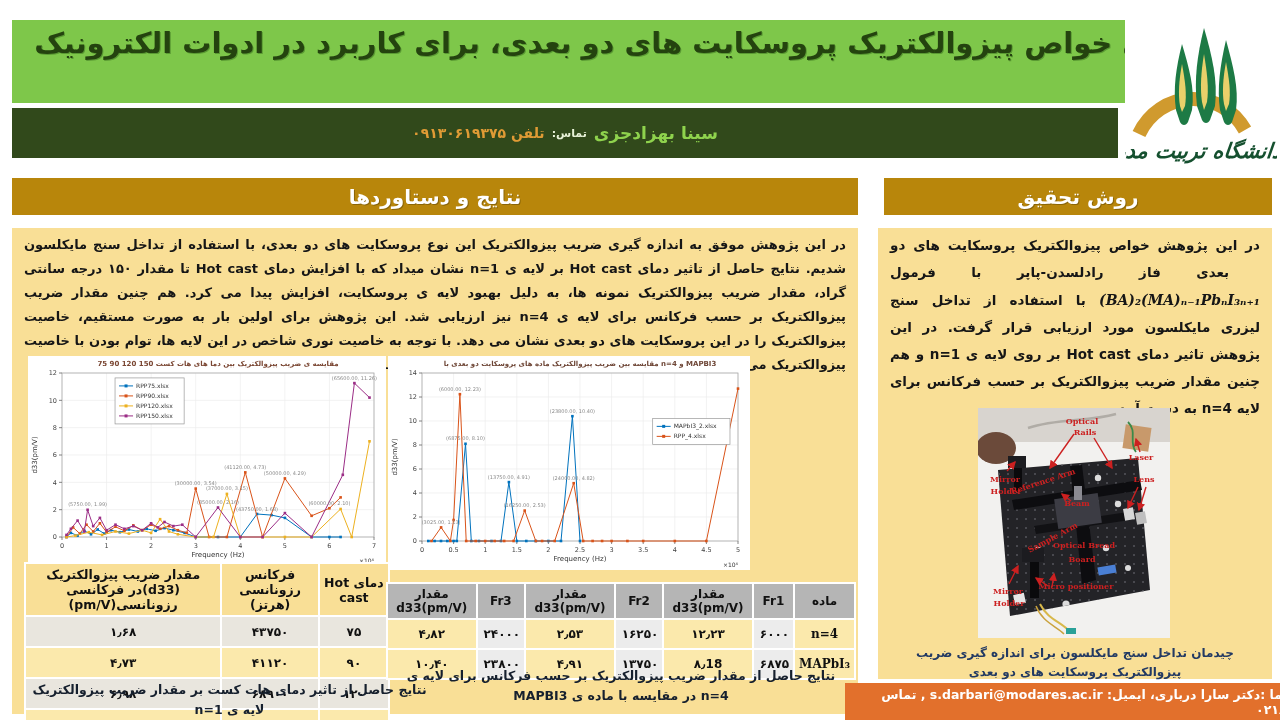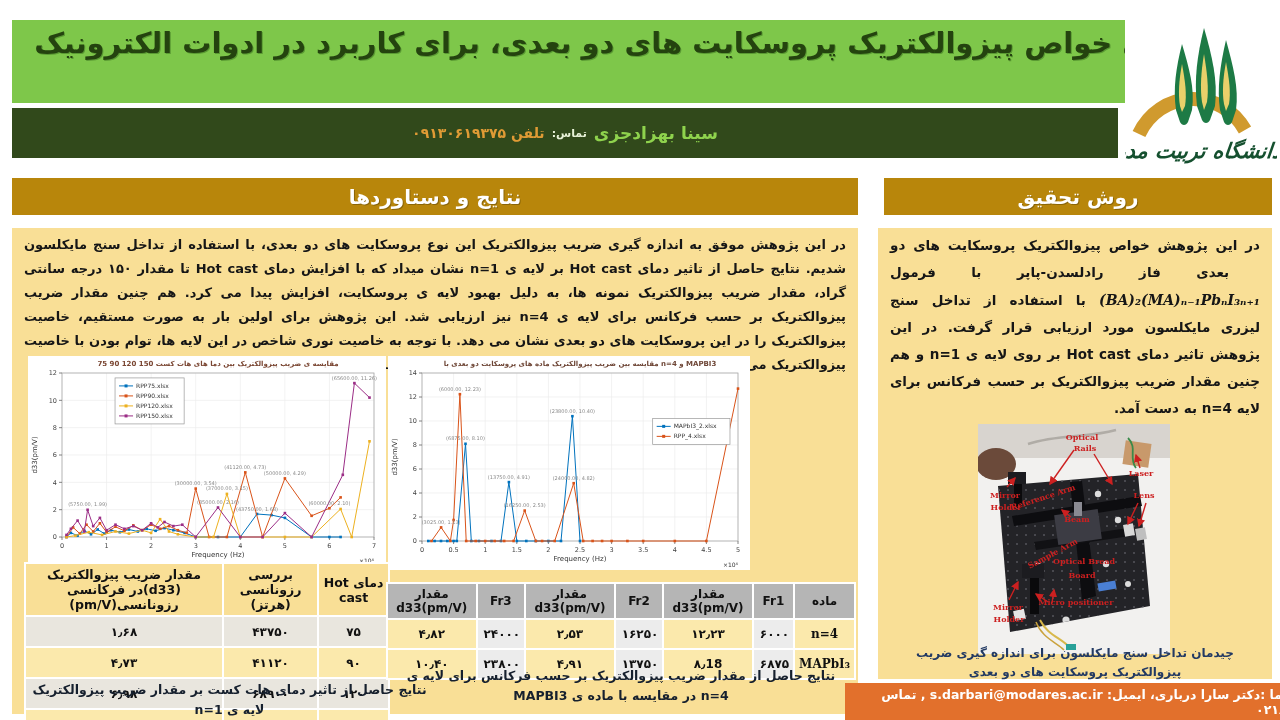--- a/index.html
+++ b/index.html
@@ -54,21 +54,21 @@
   #table2{width:470px;border-top:2px solid #b05a3a;}
   #table2 th{background:#b5b5b5;font-size:12px;}
   #table2 td{font-weight:bold;height:22px;}
   #table2 td.col0{background:#fbe9ac;font-family:"DejaVu Serif","Liberation Serif",serif;}
   #table2 td.col1,#table2 td.col3,#table2 td.col5{background:#ececec;padding-left:6px;}
   #table2 td.col2,#table2 td.col4,#table2 td.col6{background:#fbe9ac;}
   .tcaption{direction:rtl;text-align:center;font-weight:bold;color:#16202e;font-size:12.5px;line-height:1.6;}
   #caption1{left:12px;top:452px;width:411px;}
   #caption2{left:380px;top:438px;width:458px;}
   
-  #photo-wrap{left:100px;top:180px;width:192px;height:230px;margin-top:16px;}
+  #photo-wrap{left:100px;top:180px;width:192px;height:230px;}
   #photo-caption{left:10px;top:416px;width:374px;font-size:12px;color:#233a63;}
   
   #advisor-bar{left:845px;top:683px;width:500px;height:37px;background:#e2702c;
     display:flex;align-items:center;justify-content:center;}
   #advisor-bar span{color:#ffffff;font-weight:bold;font-size:12.5px;direction:rtl;unicode-bidi:plaintext;}
 </style>
 </head>
 <body>
 
 <div class="abs title-band">
@@ -406,21 +406,21 @@
       <line x1="268.68" y1="80.36" x2="282.68" y2="80.36" stroke="#D95319" stroke-width="1"></line>
       <rect x="274.18" y="78.86" width="3" height="3" fill="#D95319"></rect>
       <text x="285.68" y="82.36" font-size="6" fill="#333">RPP_4.xlsx</text>
     </svg>
 
   <div id="table1-wrap" class="abs">
     <table id="table1">
         <thead>
           <tr>
             <th class="col0">دمای Hot cast</th>
-            <th class="col1">بررسی رزونانسی
+            <th class="col1">فرکانس رزونانسی
 (هرتز)</th>
             <th class="col2">مقدار ضریب پیزوالکتریک (d33)در فرکانسی
 رزونانسی(pm/V)</th>
           </tr>
         </thead>
         <tbody>
           <tr>
             <td class="col0">۷۵</td>
             <td class="col1">۴۳۷۵۰</td>
             <td class="col2">۱٫۶۸</td>

